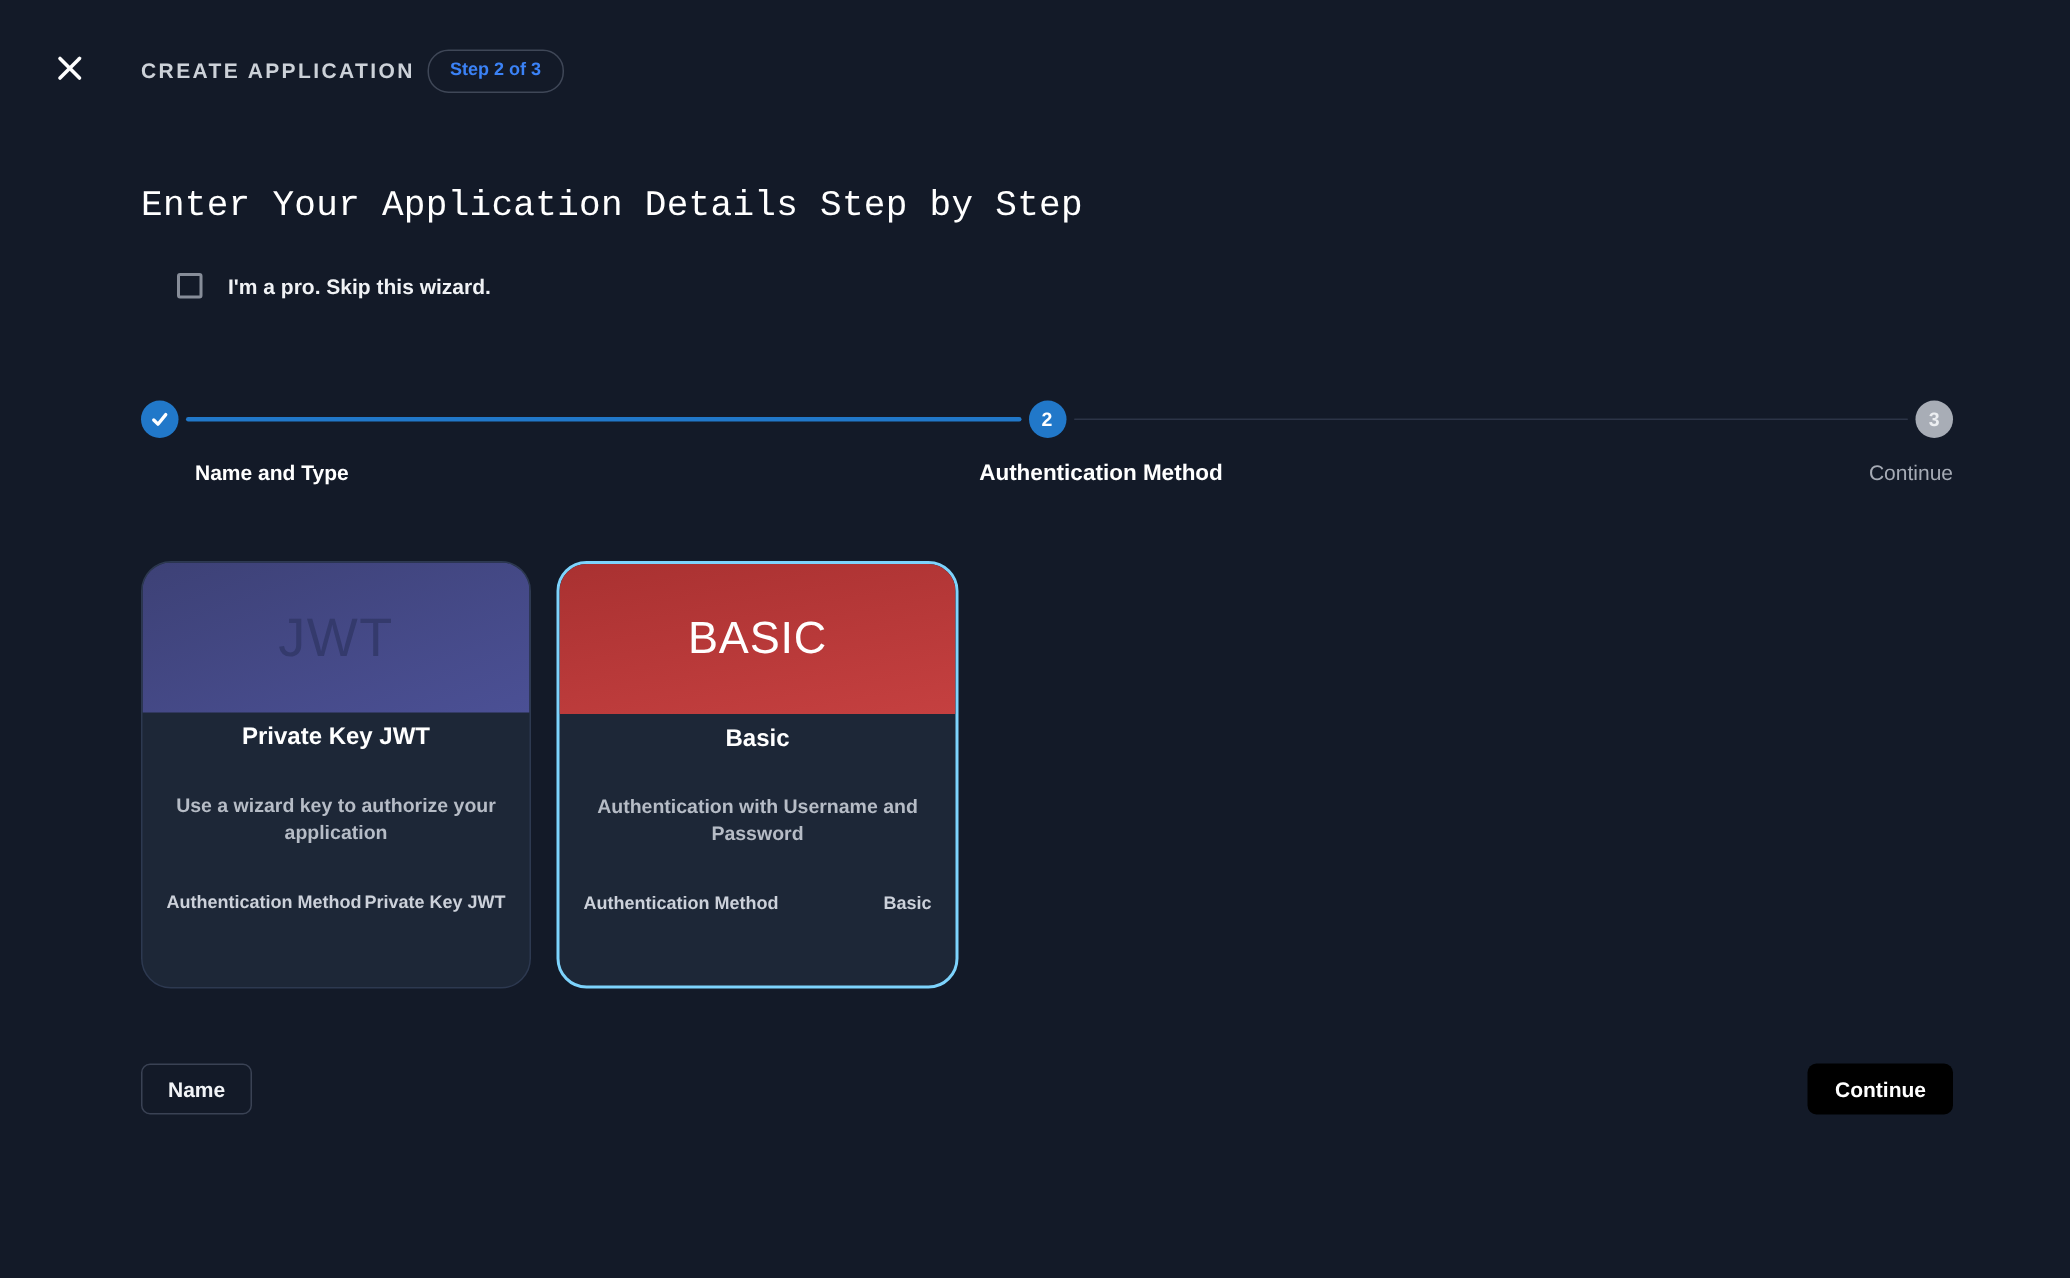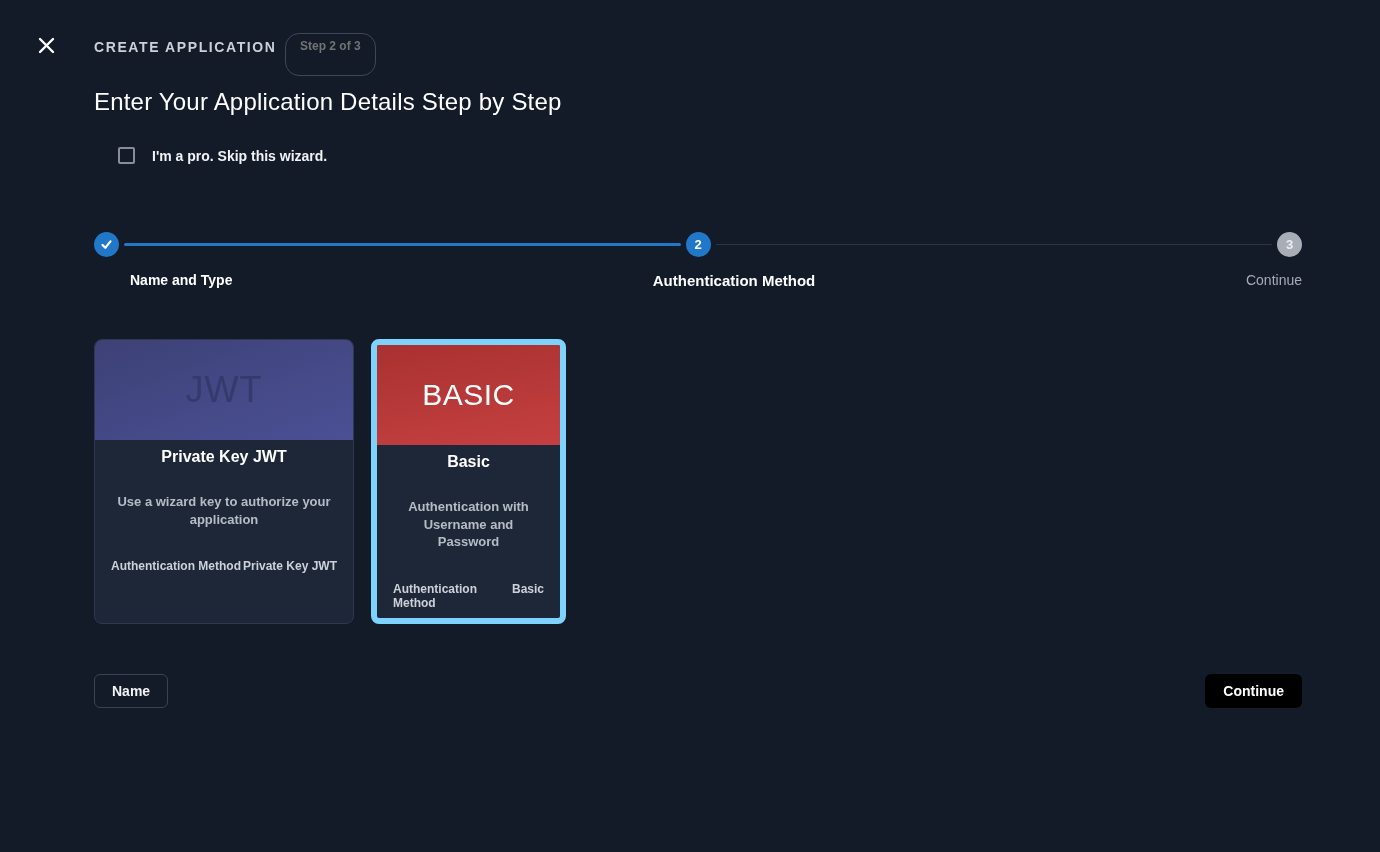--- a/index.html
+++ b/index.html
@@ -20,31 +20,32 @@
     display: flex; align-items: center; justify-content: center;
   }
   .app-title {
     position: absolute; left: 94px; top: 39px;
     font-size: 14px; font-weight: 700; letter-spacing: 1.6px;
     color: #ccd1d8;
   }
   .step-badge {
     position: absolute; left: 285px; top: 33px;
     border: 1px solid #3f4757; border-radius: 14px;
-    padding: 5px 14px 22px;
-    font-size: 12px; font-weight: 700; color: #737373;
+    padding: 5px 14px 8px;
+    font-size: 12px; font-weight: 700; color: #3b82f6;
   }
 
   
   .main { padding: 0 78px 0 94px; }
 
   .page-heading {
-    margin-top: 26px;
+    margin-top: 62px;
     font-size: 24px; font-weight: 500; color: #ffffff;
     letter-spacing: .2px;
+    font-family: Liberation Mono, monospace;
   }
 
   .skip-row {
     margin-top: 31px; margin-left: 24px;
     display: flex; align-items: center; gap: 17px;
     cursor: pointer; width: max-content;
   }
   .checkbox {
     width: 17px; height: 17px;
     border: 2px solid #878d99; border-radius: 2px;
@@ -69,25 +70,25 @@
 
   .stepper-labels { position: relative; margin-top: 15px; height: 18px; }
   .step-label { position: absolute; top: 0; white-space: nowrap; margin-left: 36px; }
   .step-label.first { left: 0; font-size: 14px; font-weight: 700; color: #ffffff; }
   .step-label.middle { left: 50%; transform: translateX(-50%); font-size: 15px; font-weight: 700; color: #ffffff; }
   .step-label.last { right: 0; font-size: 14px; font-weight: 400; color: #a6abb5; }
 
   
   .cards { margin-top: 49px; display: flex; gap: 17px; align-items: flex-start; }
   .auth-card {
-    height: 285px; border-radius: 8px; overflow: hidden;
+    height: 285px; border-radius: 20px; overflow: hidden;
     background: #1d2737; cursor: pointer;
   }
   .auth-card.plain { width: 260px; border: 1px solid #2d3950; }
-  .auth-card.selected { width: 195px; border: 6px solid #7dd3fc; }
+  .auth-card.selected { width: 268px; border: 2px solid #7dd3fc; }
 
   .card-banner {
     height: 100px;
     display: flex; align-items: center; justify-content: center;
   }
   .banner-jwt { background: linear-gradient(160deg, #3d4176 0%, #4b5095 100%); }
   .banner-jwt .banner-text {
     font-size: 36px; font-weight: 400; letter-spacing: 1px; color: #343a6c;
   }
   .banner-basic { background: linear-gradient(170deg, #a93131 0%, #c54040 100%); }

